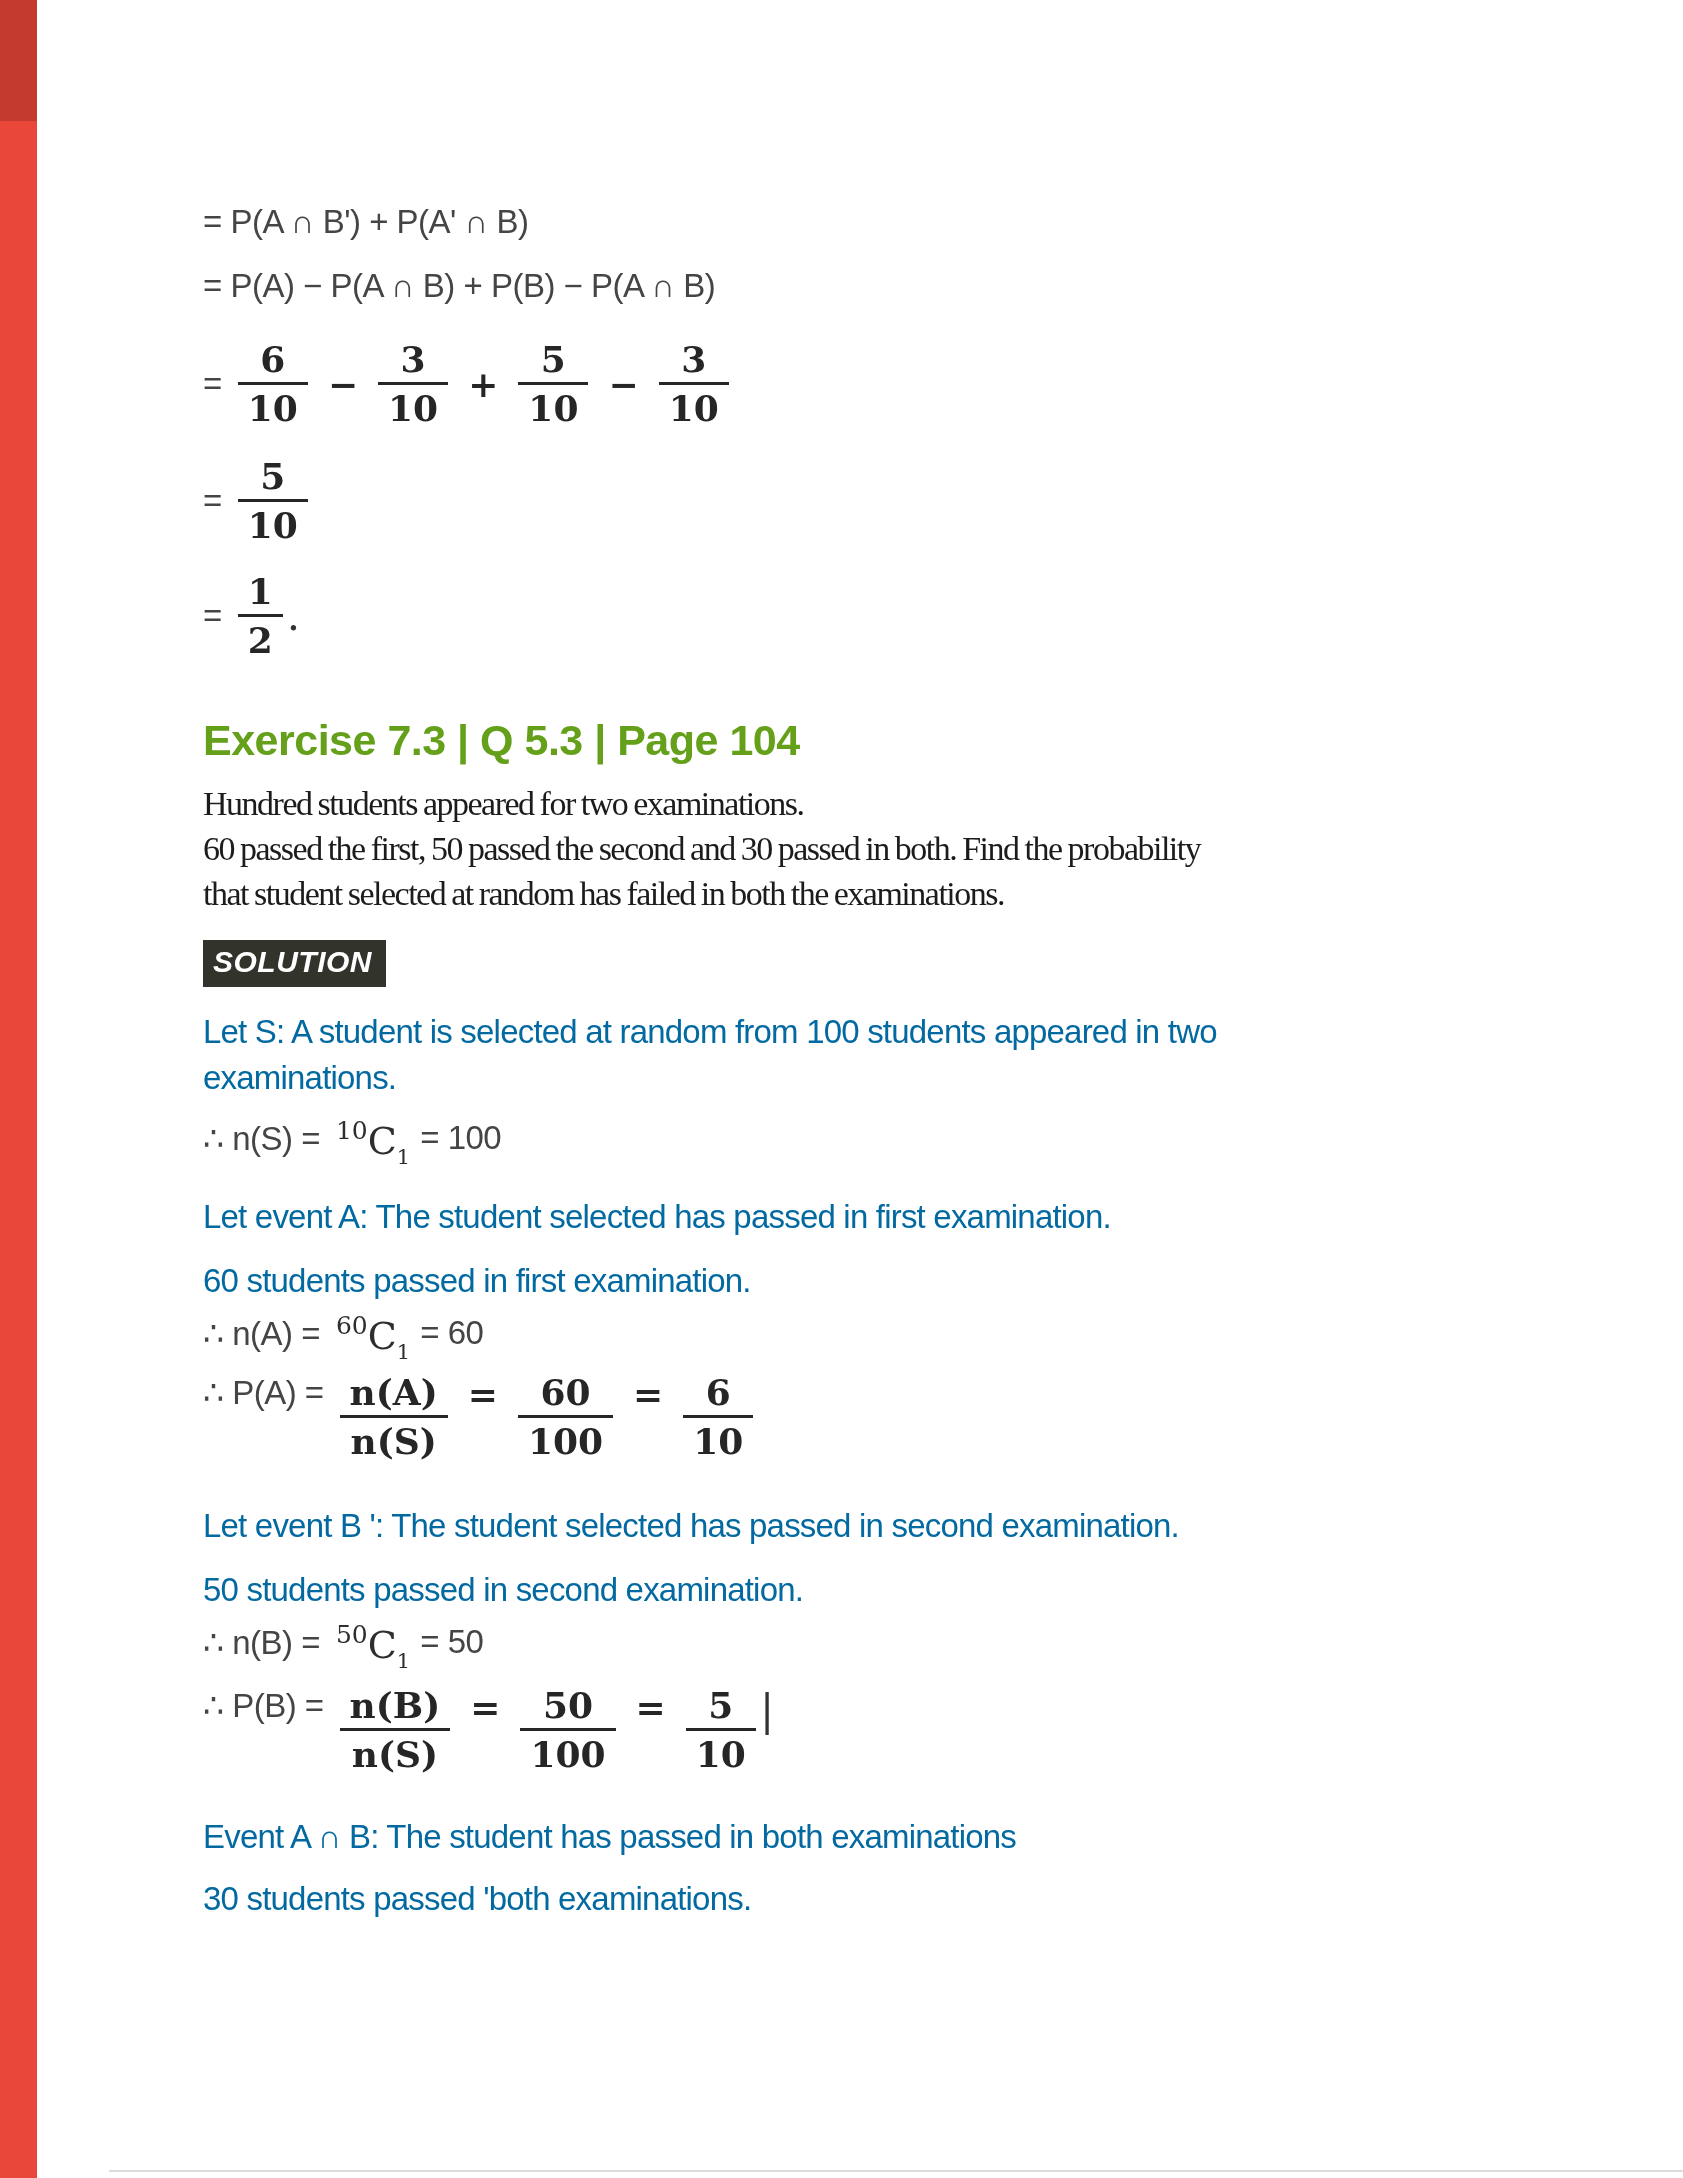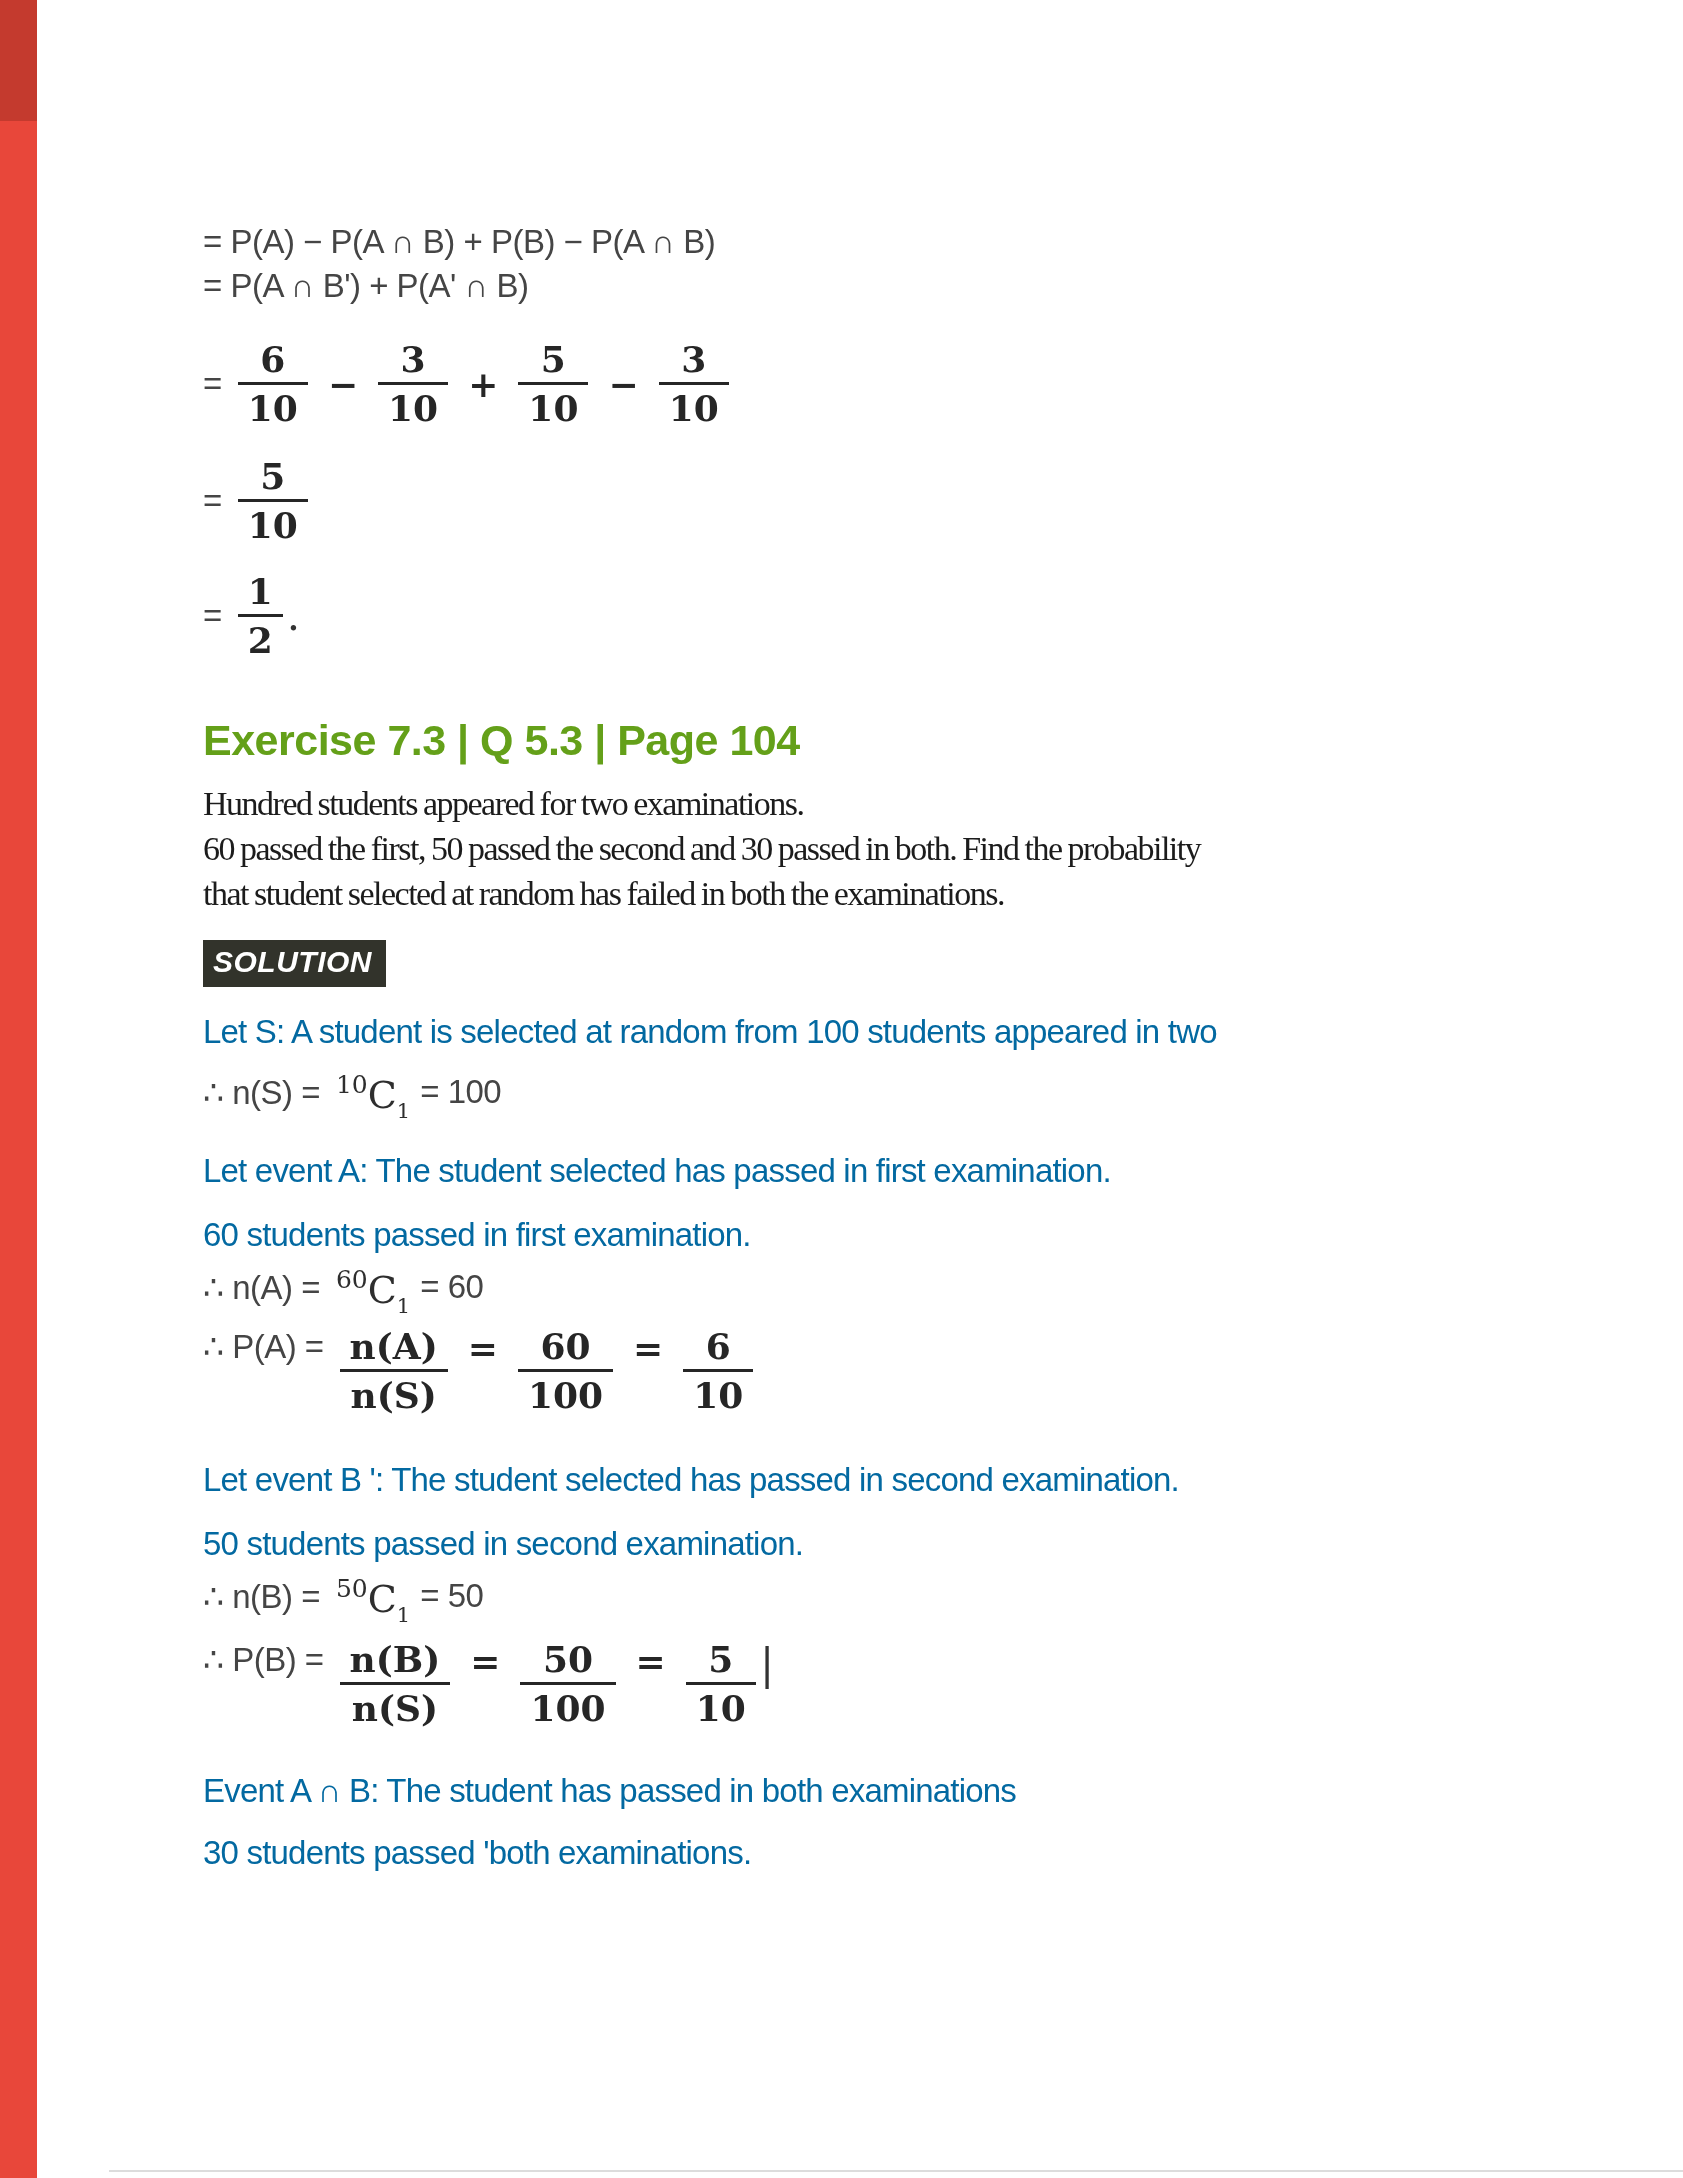--- a/index.html
+++ b/index.html
@@ -116,22 +116,22 @@
 </head>
 <body>
 
 <div class="page">
   <div class="red-strip">
     <div class="red-strip-cap"></div>
   </div>
 
   <div class="content">
 
+    <div class="eq-text eq1"><span class="mtext">= P(A ∩ B') + P(A' ∩ B)</span></div>
     <div class="eq-text eq2"><span class="mtext">= P(A) − P(A ∩ B) + P(B) − P(A ∩ B)</span></div>
-    <div class="eq-text eq1"><span class="mtext">= P(A ∩ B') + P(A' ∩ B)</span></div>
     <div class="frac-row fr1">
         <span class="mtext">=</span>
         <span class="frac">
           <span class="num">6</span>
           <span class="den">10</span>
         </span>
         <span class="mop">−</span>
         <span class="frac">
           <span class="num">3</span>
           <span class="den">10</span>
@@ -169,20 +169,21 @@
       <div class="q-line">Hundred students appeared for two examinations.</div>
       <div class="q-line">60 passed the first, 50 passed the second and 30 passed in both. Find the probability</div>
       <div class="q-line">that student selected at random has failed in both the examinations.</div>
     </div>
 
     <div class="badge-row">
       <span class="solution-badge">SOLUTION</span>
     </div>
 
     <div class="s-line intro">Let S: A student is selected at random from 100 students appeared in two</div>
+    <div class="s-line">examinations.</div>
 
     <div class="math-line ln-ns">
         <span class="mtext">∴ n(S) =</span>
         <span class="ncr"><span class="sup">10</span>C<span class="sub">1</span></span>
         <span class="mtext">= 100</span>
       </div>
 
     <div class="s-line ln-a">Let event A: The student selected has passed in first examination.</div>
     <div class="s-line ln-60">60 students passed in first examination.</div>
     <div class="math-line ln-na">

